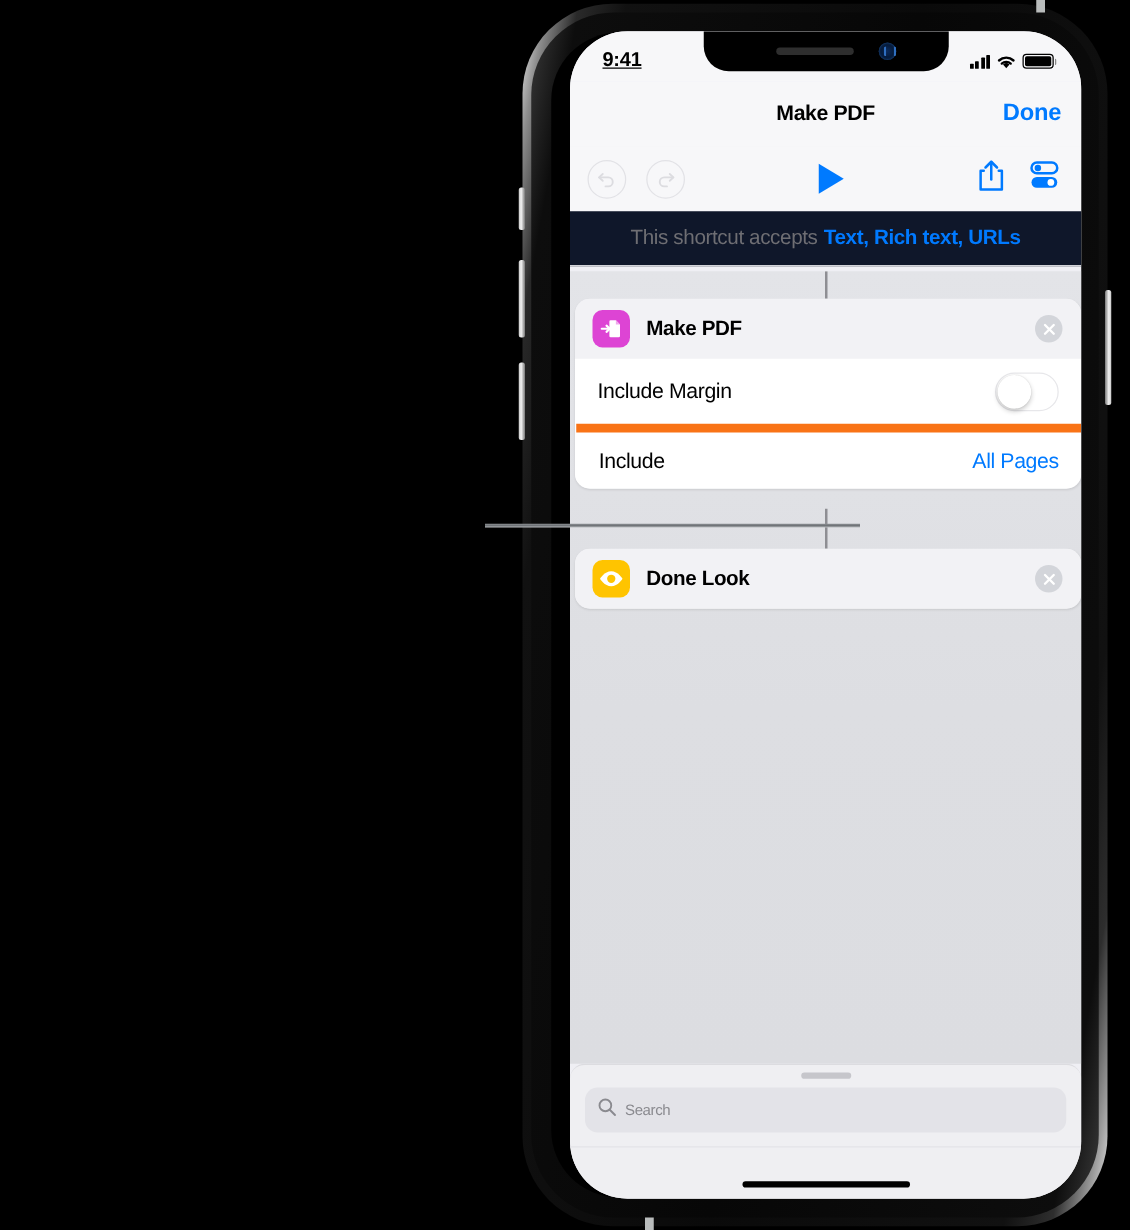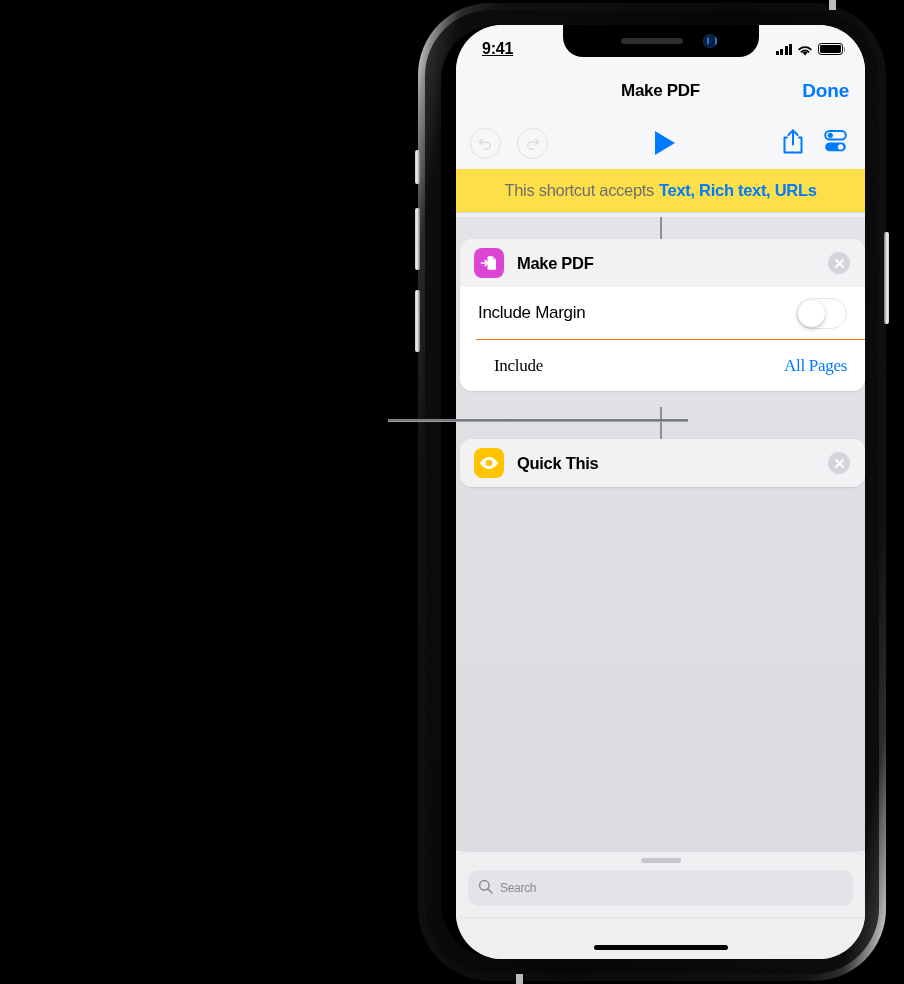--- a/index.html
+++ b/index.html
@@ -126,21 +126,21 @@
     color: #dcdce0;
   }
   .tb-center { flex: 1; display: flex; justify-content: center; }
   .play { width: 0; height: 0; border-left: 20px solid #007aff;
     border-top: 12px solid transparent; border-bottom: 12px solid transparent; }
   .tb-right { display: flex; gap: 18px; padding-right: 16px; align-items: center; }
 
   
   .accepts {
     position: absolute; top: 144px; left: 0; right: 0; height: 44px;
-    background: #fde047; display: flex; align-items: center; justify-content: center;
+    background: #0f172a; display: flex; align-items: center; justify-content: center;
     border-bottom: 1px solid #d2d3d8;
     font-size: 16.5px; letter-spacing: -0.3px; text-align: right;
   }
   .accepts .lbl { color: #6e6e73; }
   .accepts .types { color: #007aff; font-weight: 600; margin-left: 5px; }
 
   
   .canvas {
     position: absolute; top: 192px; left: 0; right: 0; bottom: 108px;
     background: linear-gradient(to bottom,#e3e4e8 0%, #dddee2 55%, #dcdde1 100%);
@@ -168,21 +168,21 @@
   .act-title { font-size: 16.5px; font-weight: 600; color: #000; margin-left: 13px; letter-spacing: -0.3px; }
   .close-x {
     margin-left: auto; margin-right: 15px; width: 22px; height: 22px; border-radius: 50%;
     background: #d3d5da; display: flex; align-items: center; justify-content: center; flex: 0 0 auto;
   }
 
   .params { background: #fff; }
   .prow {
     height: 52px; display: flex; align-items: center; padding: 0 18px 0 18px;
   }
-  .prow + .prow { border-top: 1px solid #f97316; margin-left: 16px; font-family: Liberation Serif, serif; }
+  .prow + .prow { border-top: 7px solid #f97316; margin-left: 1px; }
   .prow .plabel { font-size: 17px; color: #000000; letter-spacing: -0.3px; }
   .prow .pvalue { margin-left: auto; font-size: 17px; color: #007aff; font-weight: 400; letter-spacing: -0.3px; }
 
   .toggle {
     margin-left: auto; width: 51px; height: 31px; border-radius: 16px;
     background: #fff; border: 1px solid #e7e7ea; position: relative;
   }
   .toggle .knob {
     position: absolute; left: 1px; top: 1px; width: 27px; height: 27px; border-radius: 50%;
     background: #fff; box-shadow: 0 2px 4px rgba(0,0,0,.22), 0 0 1px rgba(0,0,0,.16);
@@ -347,21 +347,21 @@
       <div class="connector" style="top:190px;height:32px;"></div>
 
       <div class="card" style="top:222px;">
         <div class="card-head">
           <div class="act-icon" style="background:#ffc400;">
             <svg width="22" height="16" viewBox="0 0 22 16">
               <path d="M11 2 C5.6 2 2 8 2 8 C2 8 5.6 14 11 14 C16.4 14 20 8 20 8 C20 8 16.4 2 11 2 Z" fill="#fff"></path>
               <circle cx="11" cy="8" r="3.3" fill="#ffc400"></circle>
             </svg>
           </div>
-          <div class="act-title">Quick This</div>
+          <div class="act-title">Done Look</div>
           <div class="close-x">
             <svg width="11" height="11" viewBox="0 0 11 11">
               <path d="M2 2 L9 9 M9 2 L2 9" stroke="#fff" stroke-width="1.9" stroke-linecap="round"></path>
             </svg>
           </div>
         </div>
       </div>
     </div>
 
     <div class="sheet">

